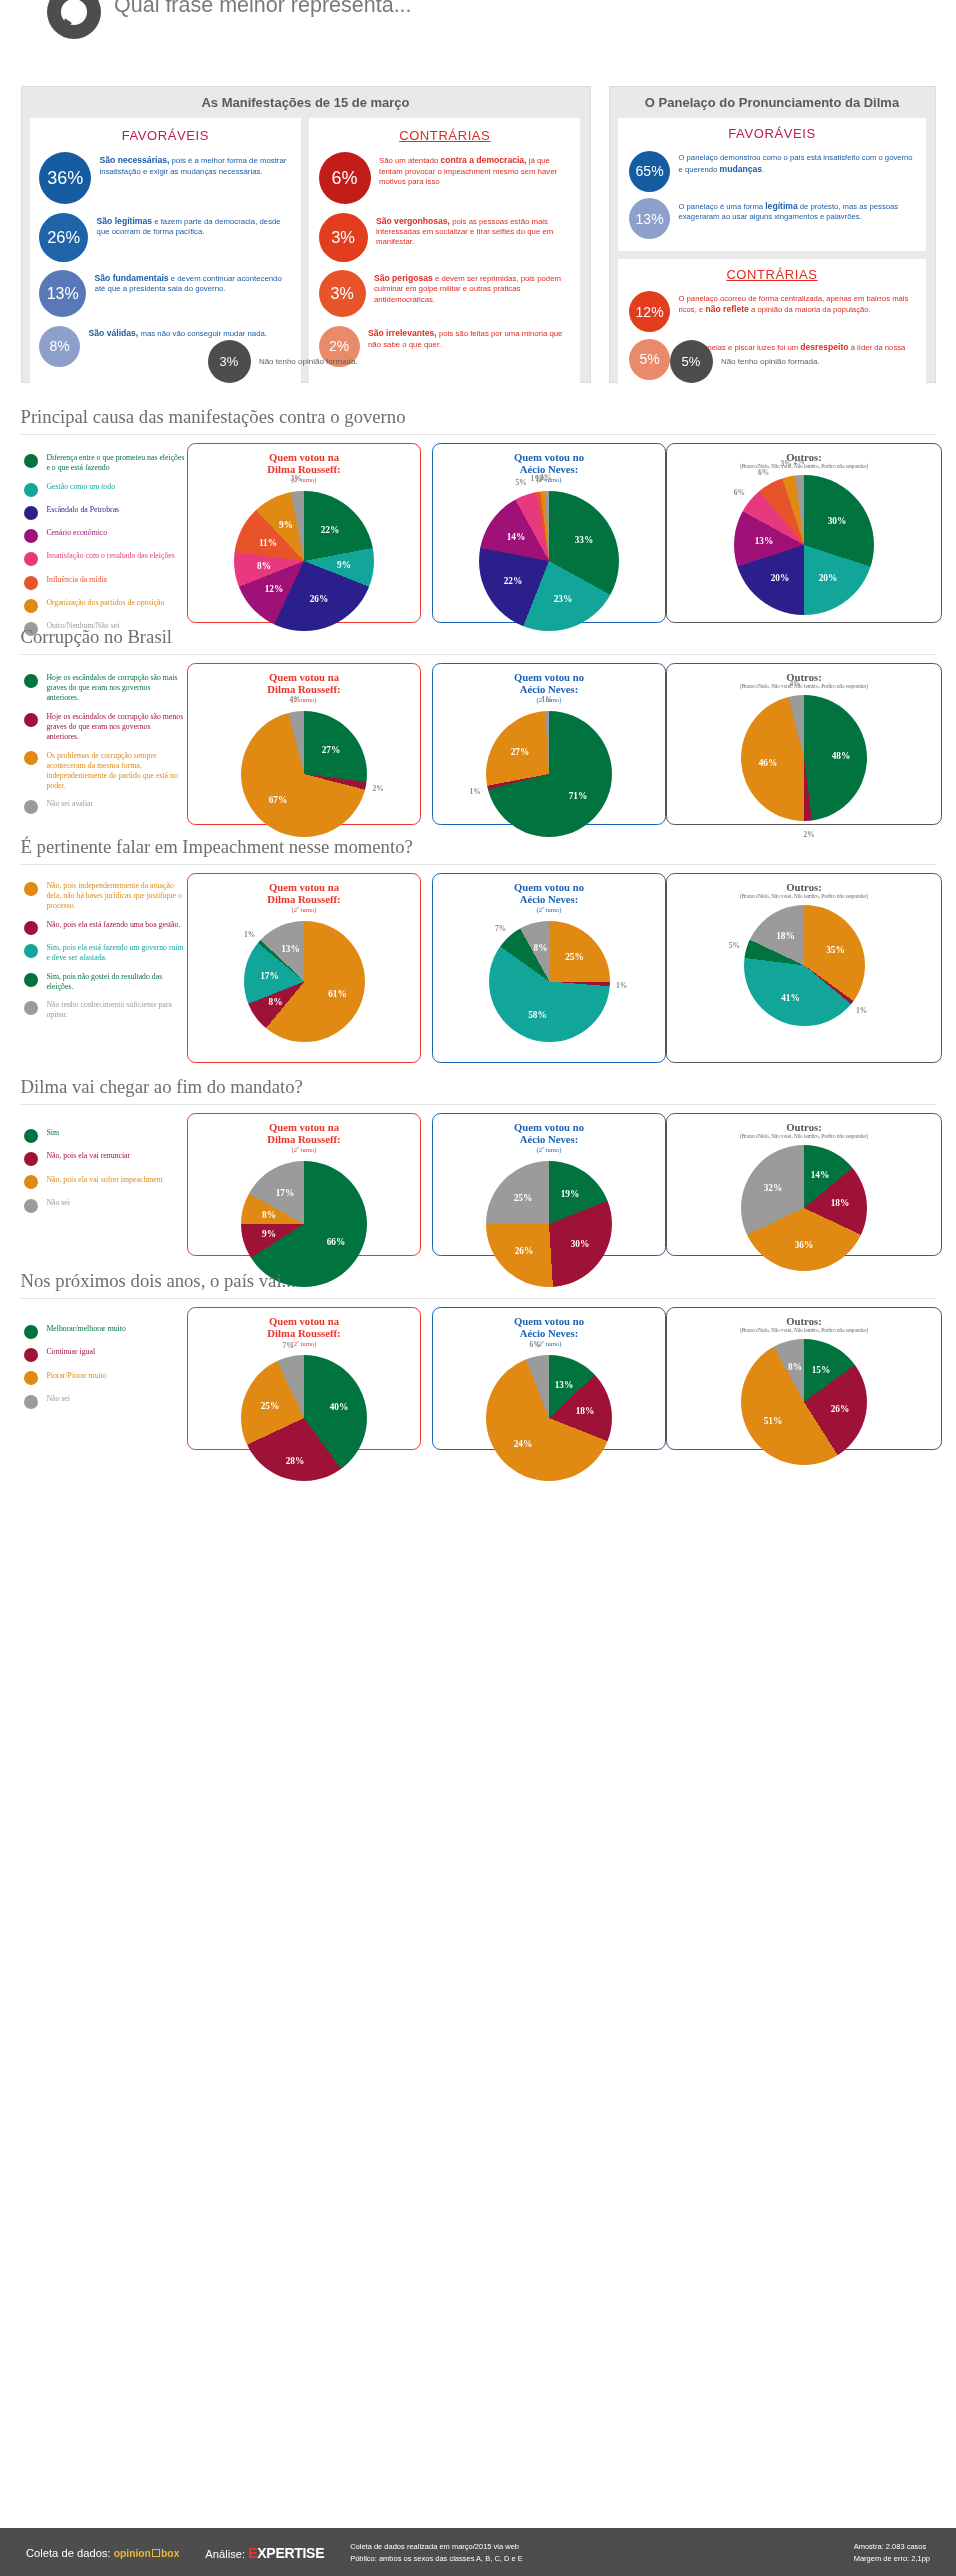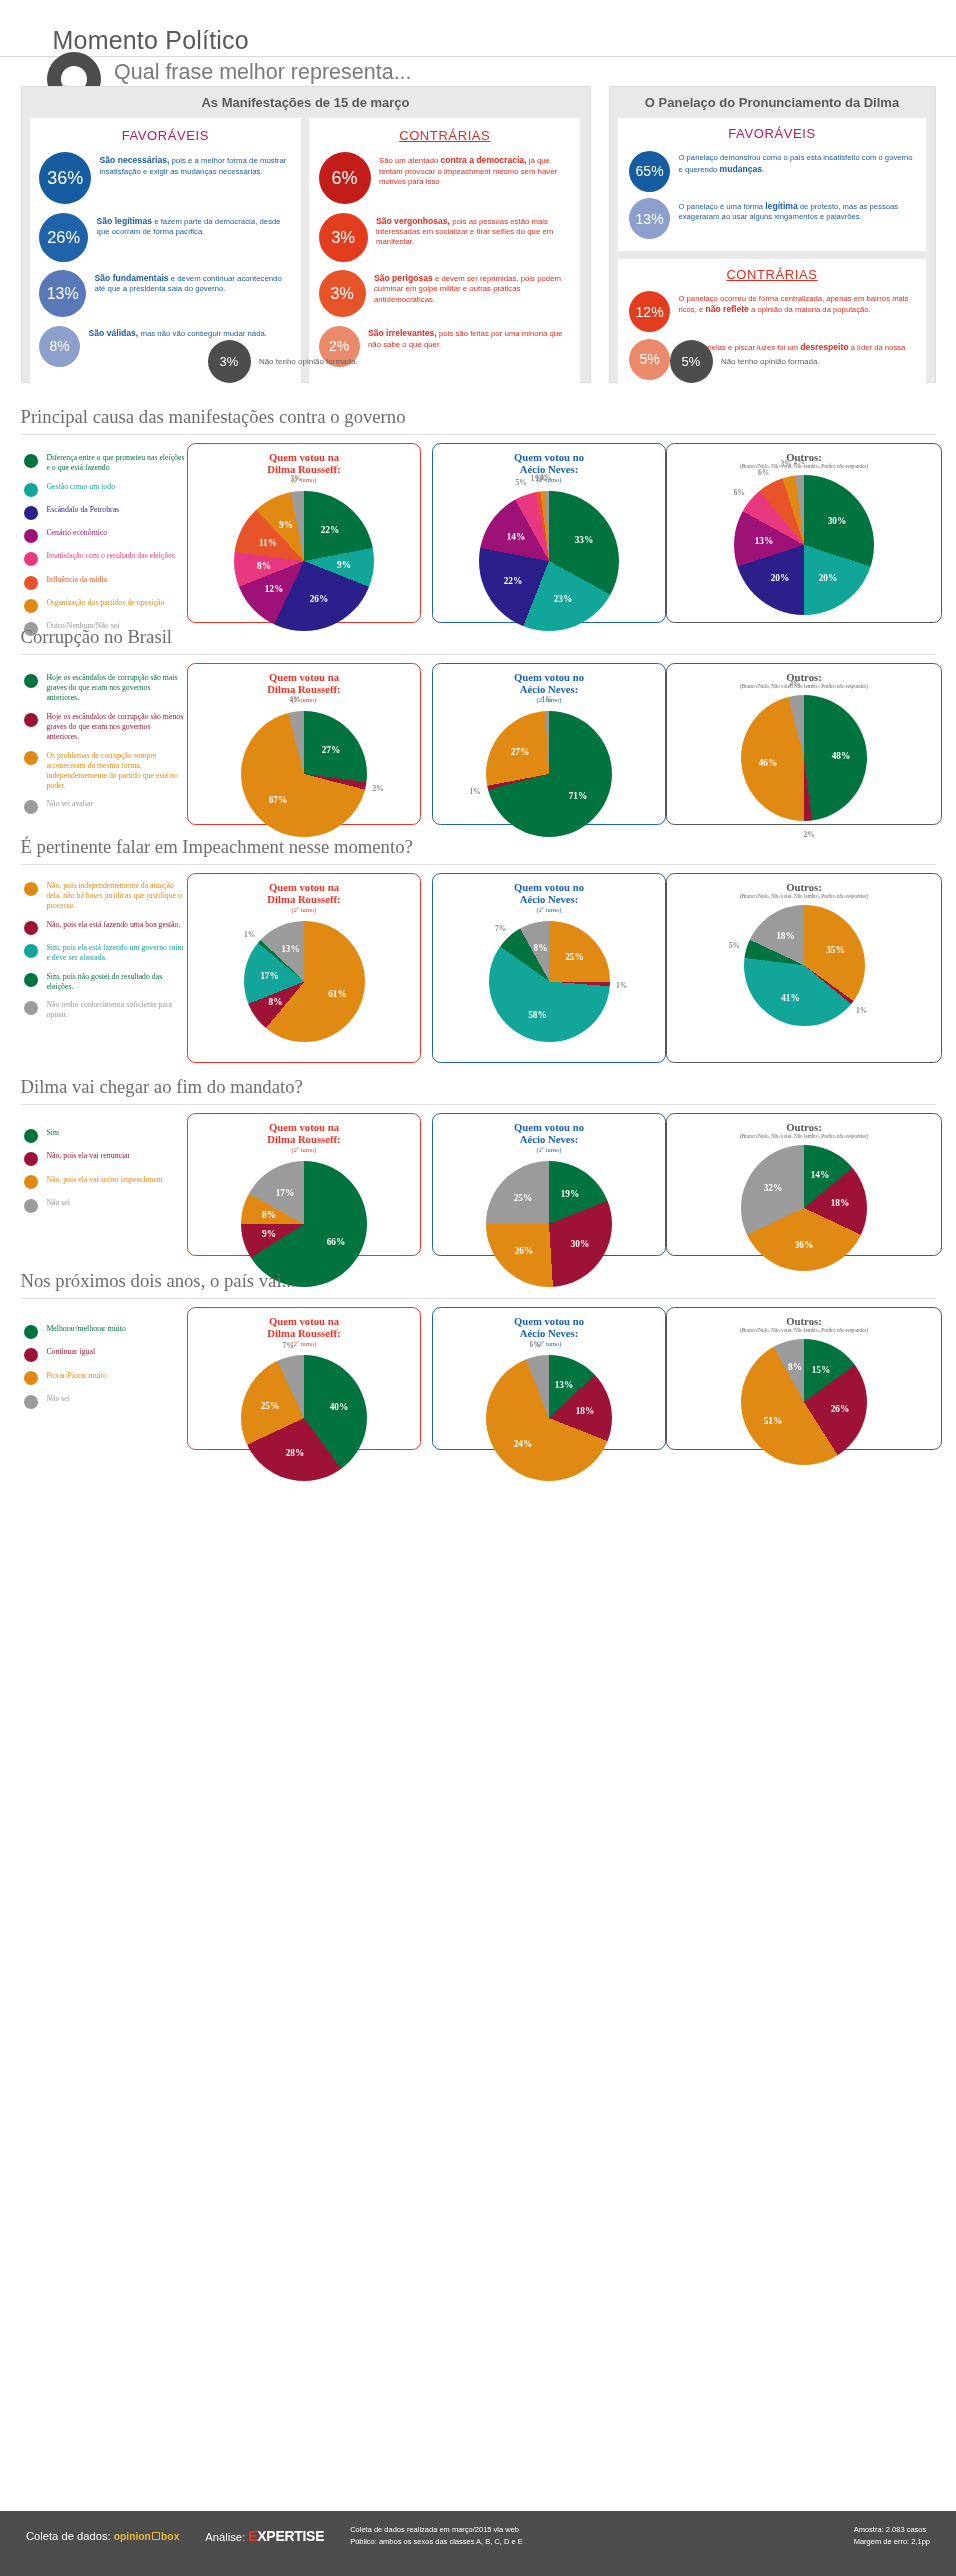--- a/index.html
+++ b/index.html
@@ -90,39 +90,35 @@
   .cb-sub { font-size:6.5px; font-weight:normal; display:block; }
   .c1t { color:#e8352a; } .c2t { color:#1b62b5; } .c3t { color:#555; }
   .cb-sub3 { font-size:5.2px; color:#666; font-weight:normal; display:block; line-height:1.25; }
 
   .pie-wrap { position:relative; display:flex; justify-content:center; }
   .pie { position:relative; border-radius:50%; }
   .plab { position:absolute; font-size:9.3px; font-weight:bold; color:#fff; white-space:nowrap; transform:translate(-50%,-50%); }
   .plab.out { color:#8a8a8a; font-weight:bold; }
 
   
-  .footer { position:absolute; left:0; bottom:0; width:956px; height:65px; background:#4d4d4d; color:#fff; }
+  .footer { position:absolute; left:0; bottom:0; width:956px; height:48px; background:#4d4d4d; color:#fff; }
   .f-inner { display:flex; align-items:center; height:49px; padding:0 26px; gap:26px; }
   .f-col { font-size:8.4px; line-height:1.45; }
   .f-lead { font-size:11.2px; }
   .ob { color:#e8b83a; font-size:10.3px; font-weight:bold; }
   .ob-sq { display:inline-block; width:8.4px;height:8.4px;border:1.5px solid #e8b83a; vertical-align:-0.9px; margin:0 0.9px; }
   .exp { font-size:14px; font-weight:bold; letter-spacing:-0.3px; }
   .exp .x { color:#e8352a; }
   .f-meta { font-size:7.5px; line-height:1.6; }
 </style>
 </head>
 <body>
 
 <div class="page">
 
-  <div class="hdr">
-    <div class="hdr-rule"></div>
-    <div class="hdr-title">Momento Político</div>
-  </div>
 
   <div class="intro">
     <div class="balloon">
       <div class="ring">
           <div class="hole"></div>
         </div>
       <div class="tail"></div>
     </div>
     <div class="intro-q">Qual frase melhor representa...</div>
   </div>
@@ -491,21 +487,21 @@
           <div class="leg-item">
             <span class="leg-dot" style="background: rgb(155, 155, 155);"></span>
             <span class="leg-lbl" style="color: rgb(155, 155, 155);">Não sei</span>
           </div>
         </div>
         <div class="chartbox cb1" style="height: 143px;">
           <div class="cb-title c1t">Quem votou na<br>Dilma Rousseff:<span class="cb-sub">(2º turno)</span></div>
           <div class="pie-wrap" style="margin-top: 7.5px;">
             <div class="pie" style="width: 126px; height: 126px; background: conic-gradient(rgb(0, 115, 62) 0deg, rgb(0, 115, 62) 144deg, rgb(158, 18, 55) 144deg, rgb(158, 18, 55) 244.8deg, rgb(224, 138, 20) 244.8deg, rgb(224, 138, 20) 334.8deg, rgb(155, 155, 155) 334.8deg, rgb(155, 155, 155) 360deg);">
               <div class="plab" style="left: 98px; top: 52px; font-size: 9.3px;">40%</div>
-              <div class="plab" style="left: 54px; top: 98px; font-size: 9.3px;">28%</div>
+              <div class="plab" style="left: 54px; top: 106px; font-size: 9.3px;">28%</div>
               <div class="plab" style="left: 29px; top: 51px; font-size: 9.3px;">25%</div>
               <div class="plab out" style="left: 47px; top: -10.8px; font-size: 7.5px;">7%</div>
             </div>
           </div>
         </div>
         <div class="chartbox cb2" style="height: 143px;">
           <div class="cb-title c2t">Quem votou no<br>Aécio Neves:<span class="cb-sub">(2º turno)</span></div>
           <div class="pie-wrap" style="margin-top: 7.5px;">
             <div class="pie" style="width: 126px; height: 126px; background: conic-gradient(rgb(0, 115, 62) 0deg, rgb(0, 115, 62) 46.8deg, rgb(158, 18, 55) 46.8deg, rgb(158, 18, 55) 111.6deg, rgb(224, 138, 20) 111.6deg, rgb(224, 138, 20) 338.4deg, rgb(155, 155, 155) 338.4deg, rgb(155, 155, 155) 360deg);">
               <div class="plab" style="left: 78px; top: 29.5px; font-size: 9.3px;">13%</div>

